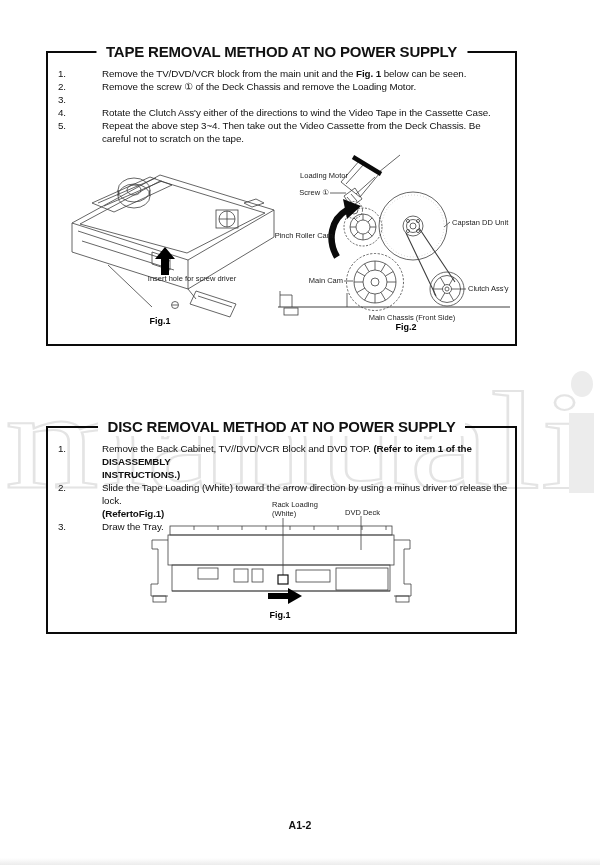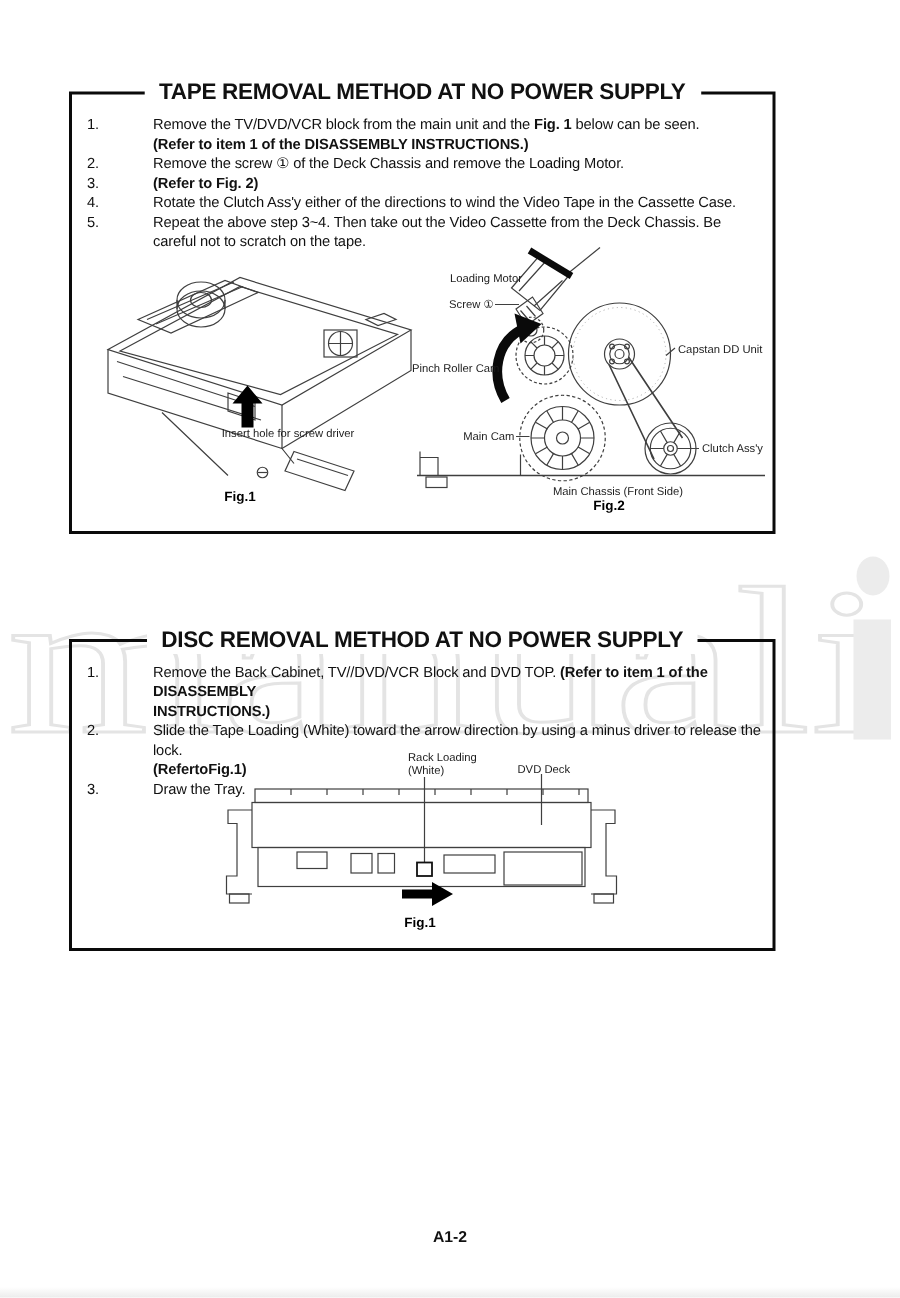--- a/index.html
+++ b/index.html
@@ -5,21 +5,21 @@
   html,body { margin:0; padding:0; }
   body {
     width:600px; height:865px; position:relative; overflow:hidden;
     background:#ffffff; color:#111;
     font-family:"Liberation Sans", sans-serif;
   }
   #watermark { position:absolute; left:0; top:330px; z-index:0; }
   .section-box {
     position:absolute; border:2.5px solid #0a0a0a; background:transparent; z-index:1;
   }
-  #tape-box { left:46px; top:61px;  width:467px; height:291px; }
+  #tape-box { left:46px; top:51px;  width:467px; height:291px; }
   #disc-box { left:46px; top:426px; width:467px; height:204px; }
   .section-title {
     position:absolute; top:-10px; left:50%; transform:translateX(-50%);
     background:#fff; padding:0 10px; font-weight:bold; font-size:15px;
     letter-spacing:-0.2px; white-space:nowrap; line-height:18px;
   }
   .steps {
     position:absolute; top:14px; left:10px; right:5px;
     font-size:9.8px; line-height:13px; letter-spacing:-0.1px;
   }
@@ -52,33 +52,31 @@
 </svg>
 
 <div class="section-box" id="tape-box">
   <div class="section-title">TAPE REMOVAL METHOD AT NO POWER SUPPLY</div>
 
   <div class="steps" id="tape-steps">
       <div class="step">
         <span class="step-num">1.</span>
         <div class="step-body">
           <div class="step-line"><span>Remove the TV/DVD/VCR block from the main unit and the </span><span class="b">Fig. 1</span><span>  below can be seen.</span></div>
-          <div class="step-line"><span class="b">(Refer to item 1 of the DISASSEMBLY INSTRUCTIONS.)</span></div>
         </div>
       </div>
       <div class="step">
         <span class="step-num">2.</span>
         <div class="step-body">
           <div class="step-line"><span>Remove the screw ① of the Deck Chassis and remove the Loading Motor.</span></div>
         </div>
       </div>
       <div class="step">
         <span class="step-num">3.</span>
         <div class="step-body">
-          <div class="step-line"><span class="b">(Refer to Fig. 2)</span></div>
         </div>
       </div>
       <div class="step">
         <span class="step-num">4.</span>
         <div class="step-body">
           <div class="step-line"><span>Rotate the Clutch Ass'y either of the directions to wind the Video Tape in the Cassette Case.</span></div>
         </div>
       </div>
       <div class="step">
         <span class="step-num">5.</span>

